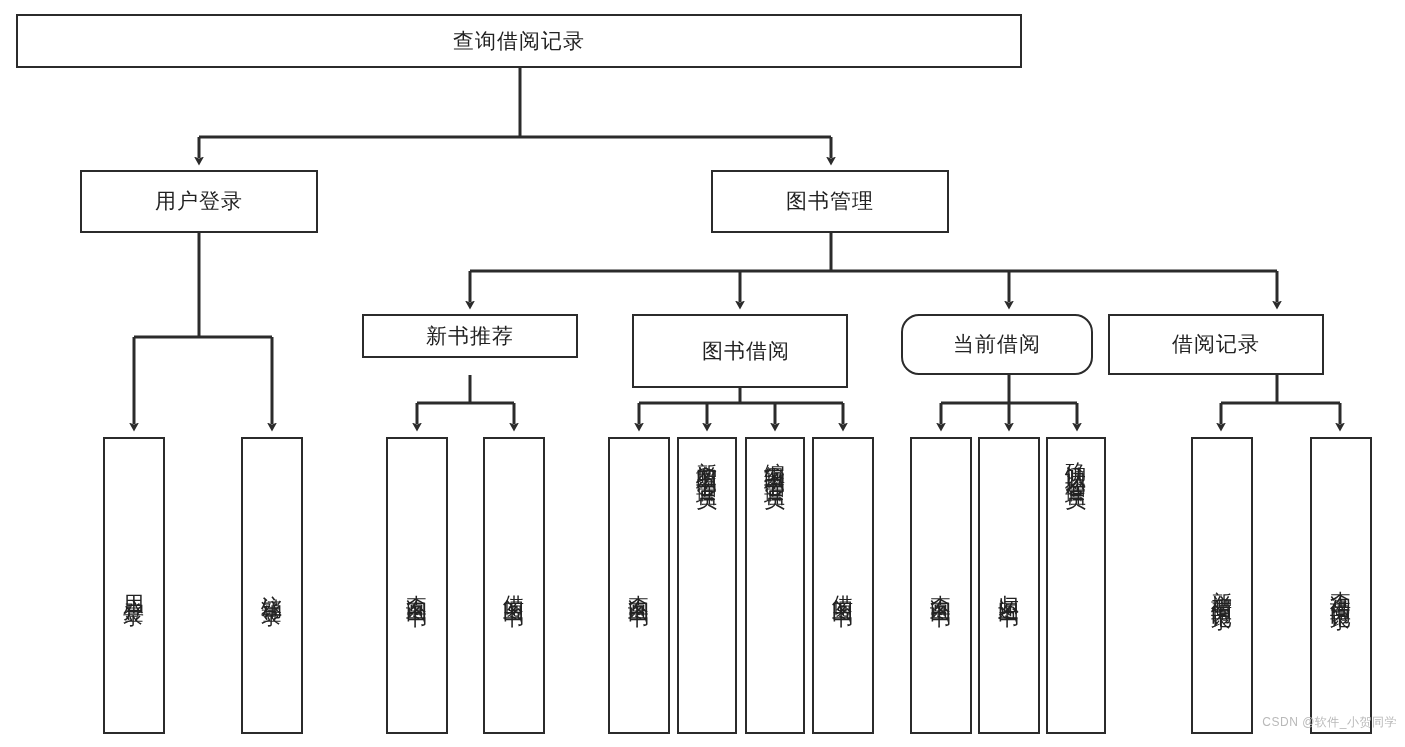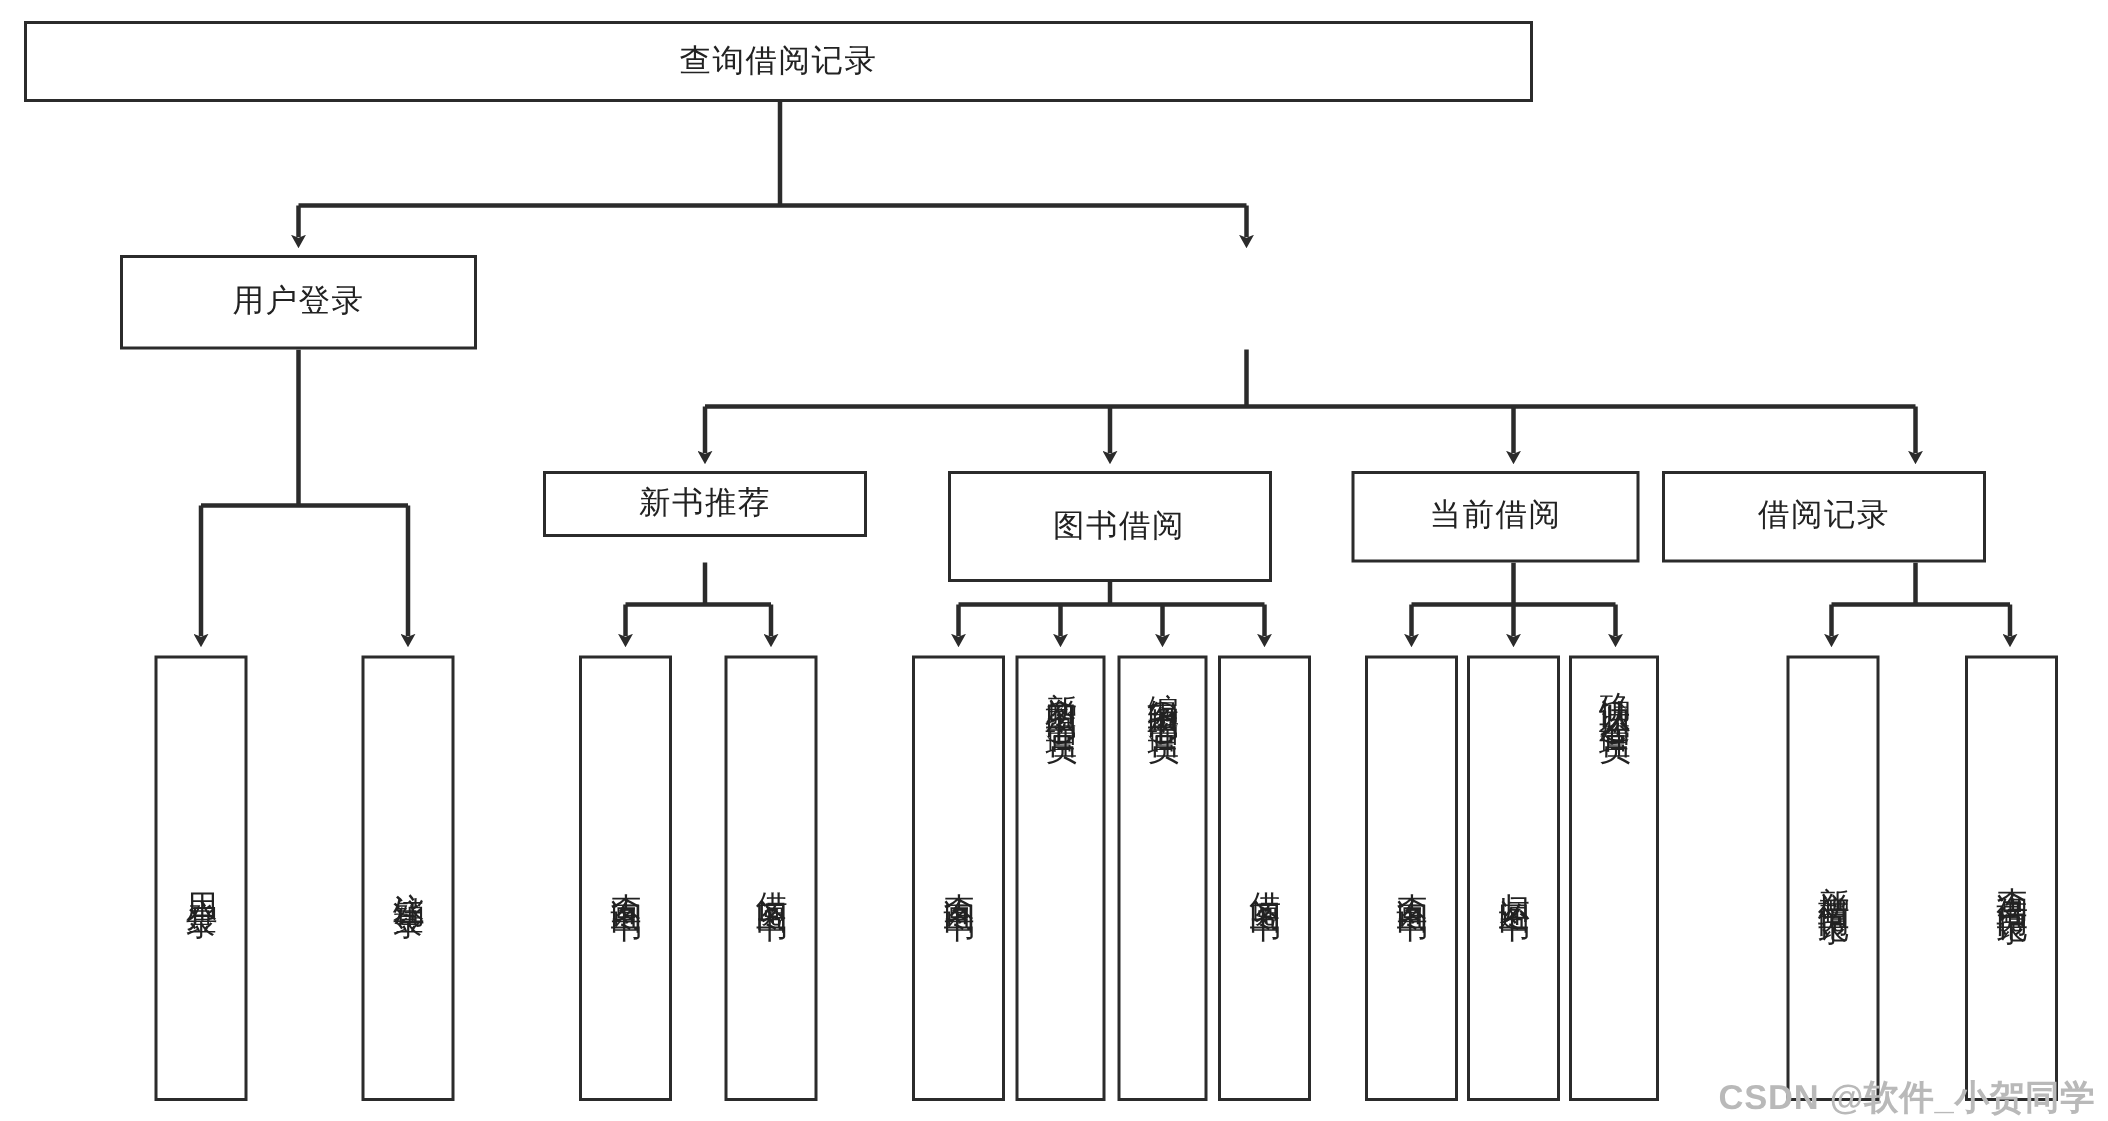--- a/index.html
+++ b/index.html
@@ -51,26 +51,25 @@
     line-height:1;
     white-space:nowrap;
   }
   .node.vert.mid{
     align-items:center;
     padding-top:0;
   }
   #watermark{
     position:absolute;
     right:8px;
-    bottom:0;
-    font-size:23px;
+    bottom:16px;
+    font-size:12px;
     color:#b9b9b9;
     letter-spacing:0.5px;
     white-space:nowrap;
-    font-weight:bold;
   }
 </style>
 </head>
 <body>
 
 <div id="canvas">
 
   <svg id="wires" viewBox="0 0 1405 747" width="1405" height="747" xmlns="http://www.w3.org/2000/svg">
     <defs>
       <marker id="arrow" markerWidth="9" markerHeight="10" refX="1.5" refY="5" orient="auto" markerUnits="userSpaceOnUse">
@@ -123,30 +122,33 @@
   </svg>
 
   <div class="node" style="left:16px; top:14px; width:1006px; height:54px;">
     <span class="label">查询借阅记录</span>
   </div>
 
   <div class="node" style="left:80px; top:170px; width:238px; height:63px;">
     <span class="label">用户登录</span>
   </div>
 
+  <div class="node" style="left:711px; top:170px; width:238px; height:63px;">
+    <span class="label">图书管理</span>
+  </div>
 
   <div class="node" style="left:362px; top:314px; width:216px; height:44px;">
     <span class="label">新书推荐</span>
   </div>
 
   <div class="node" style="left:632px; top:314px; width:216px; height:74px;padding-left:12px;">
     <span class="label">图书借阅</span>
   </div>
 
-  <div class="node" style="left:901px; top:314px; width:192px; height:61px;">
+  <div class="node" style="left:901px; top:314px; width:192px; height:61px;border-radius:18px;">
     <span class="label">当前借阅</span>
   </div>
 
   <div class="node" style="left:1108px; top:314px; width:216px; height:61px;">
     <span class="label">借阅记录</span>
   </div>
 
   <div class="node vert mid" style="left:103px; top:437px; width:62px; height:297px;">
     <span class="label">用户登录</span>
   </div>

